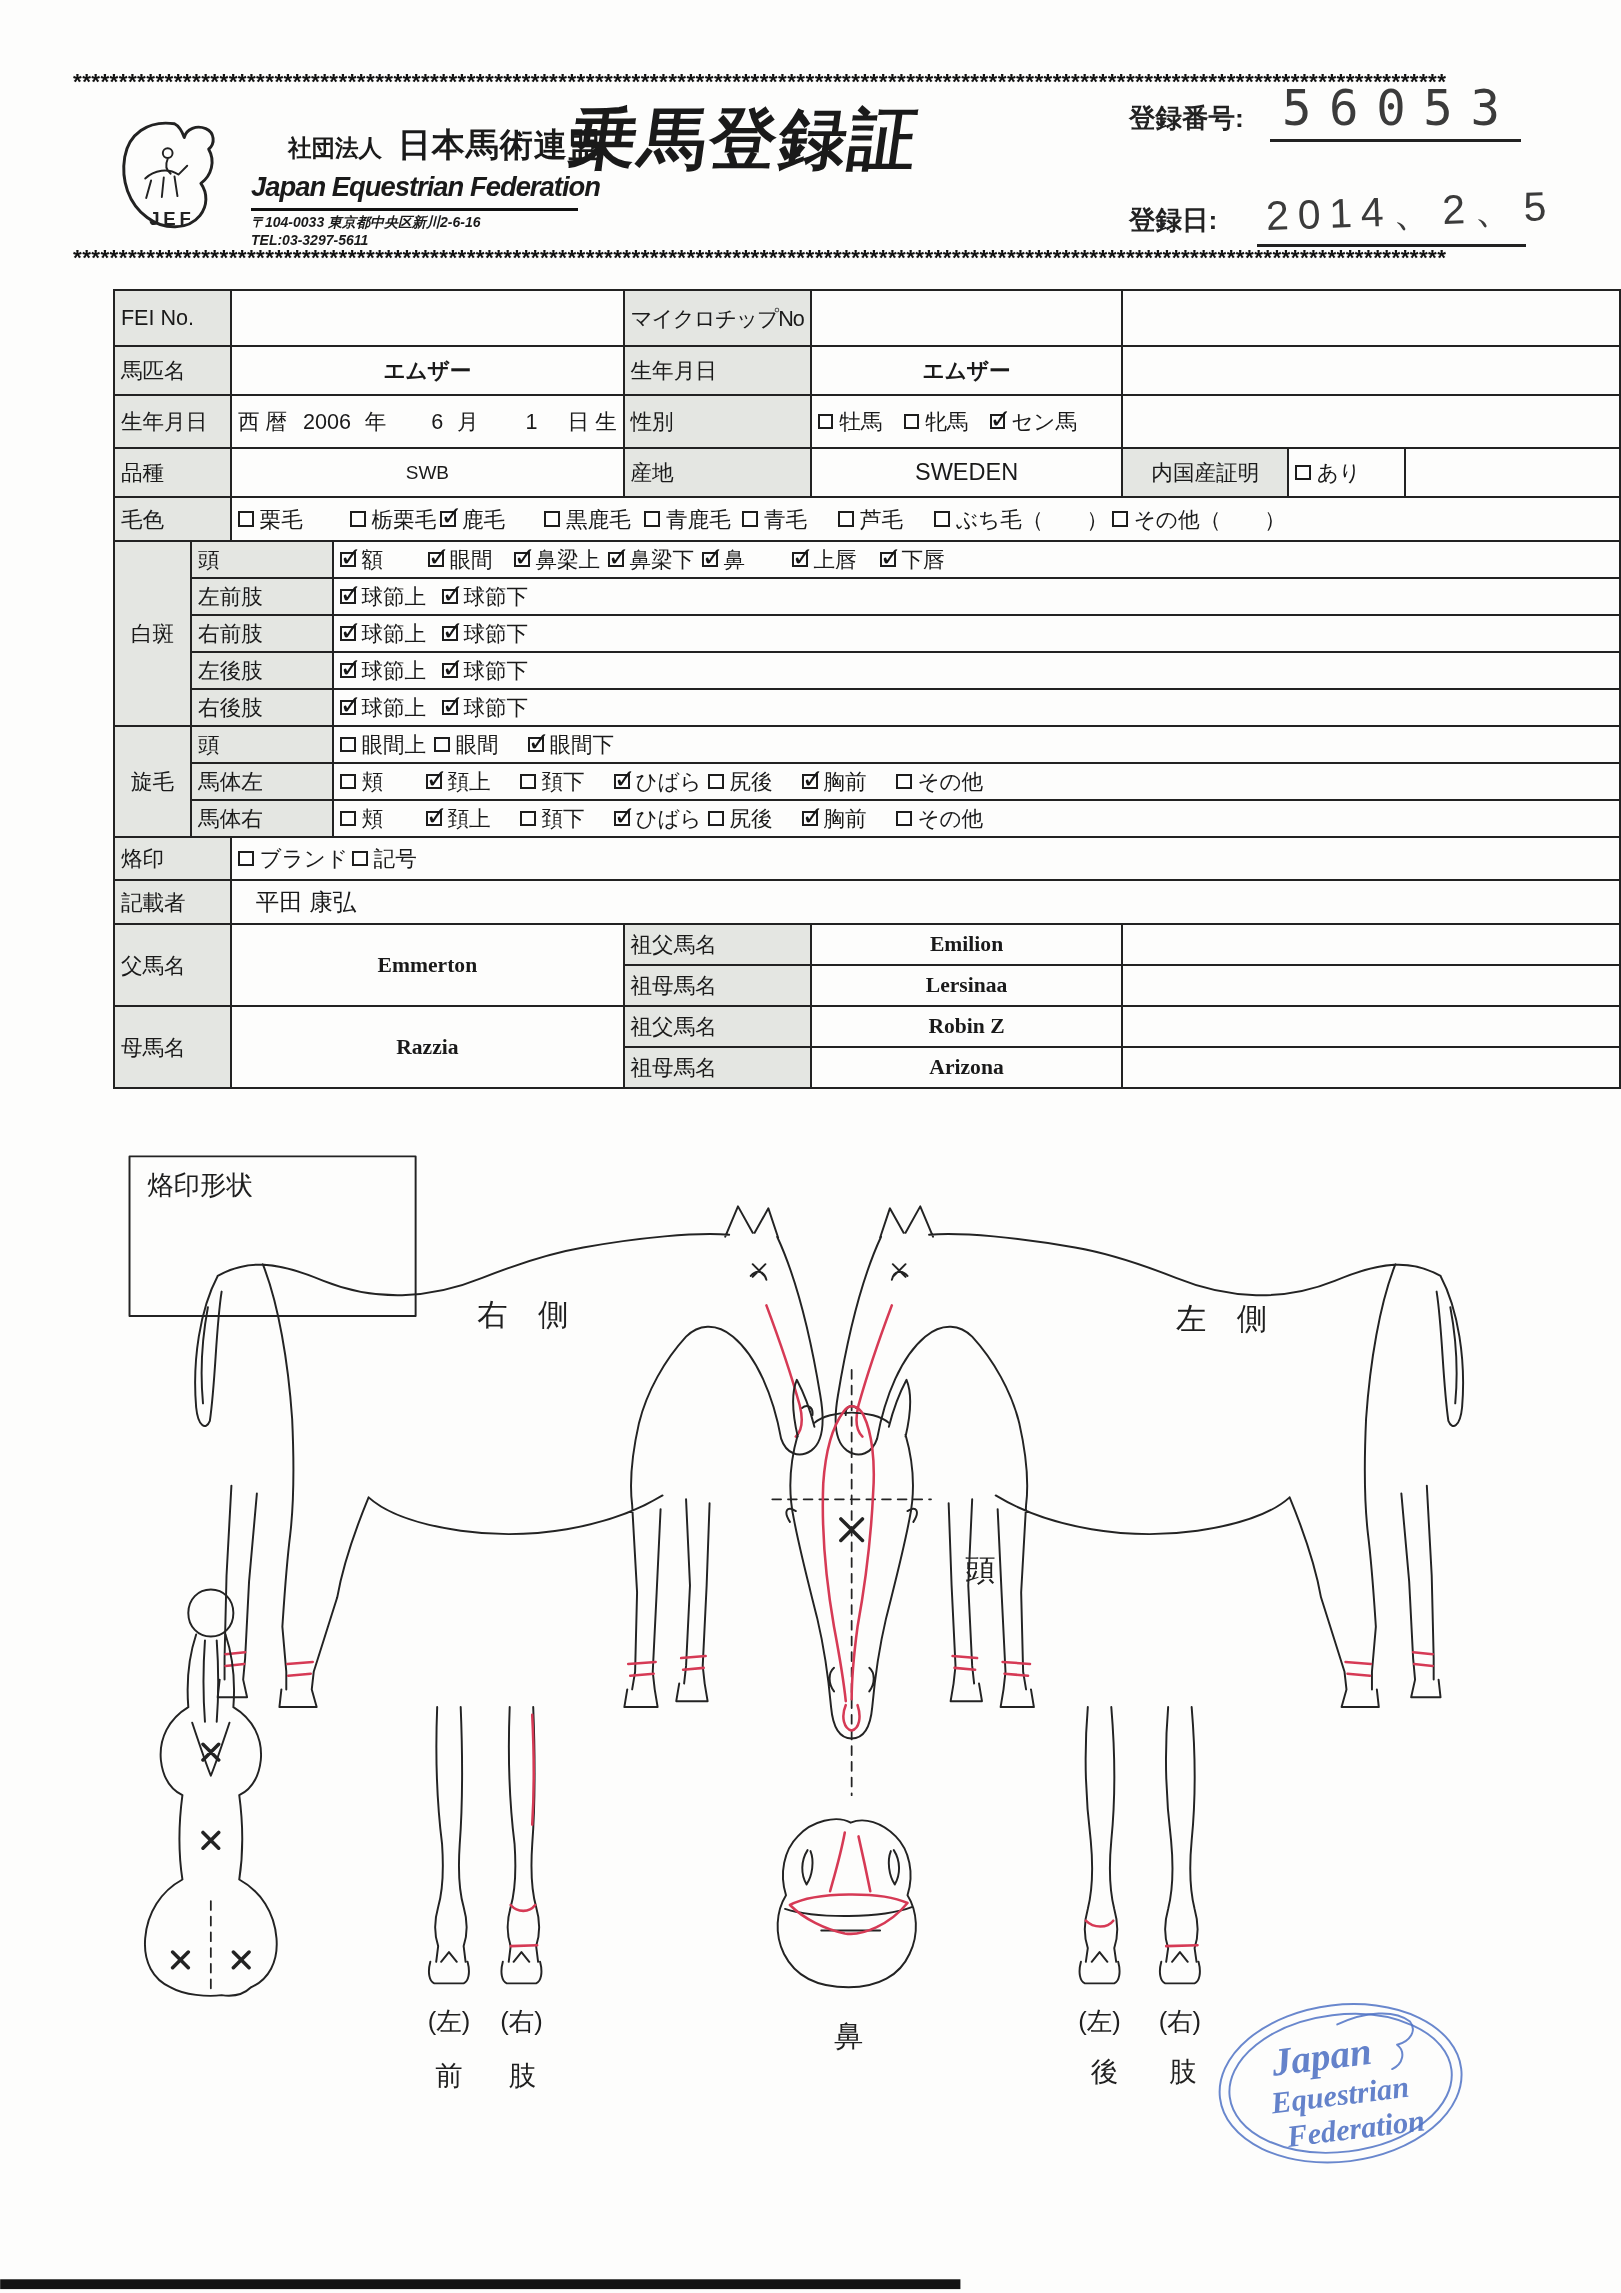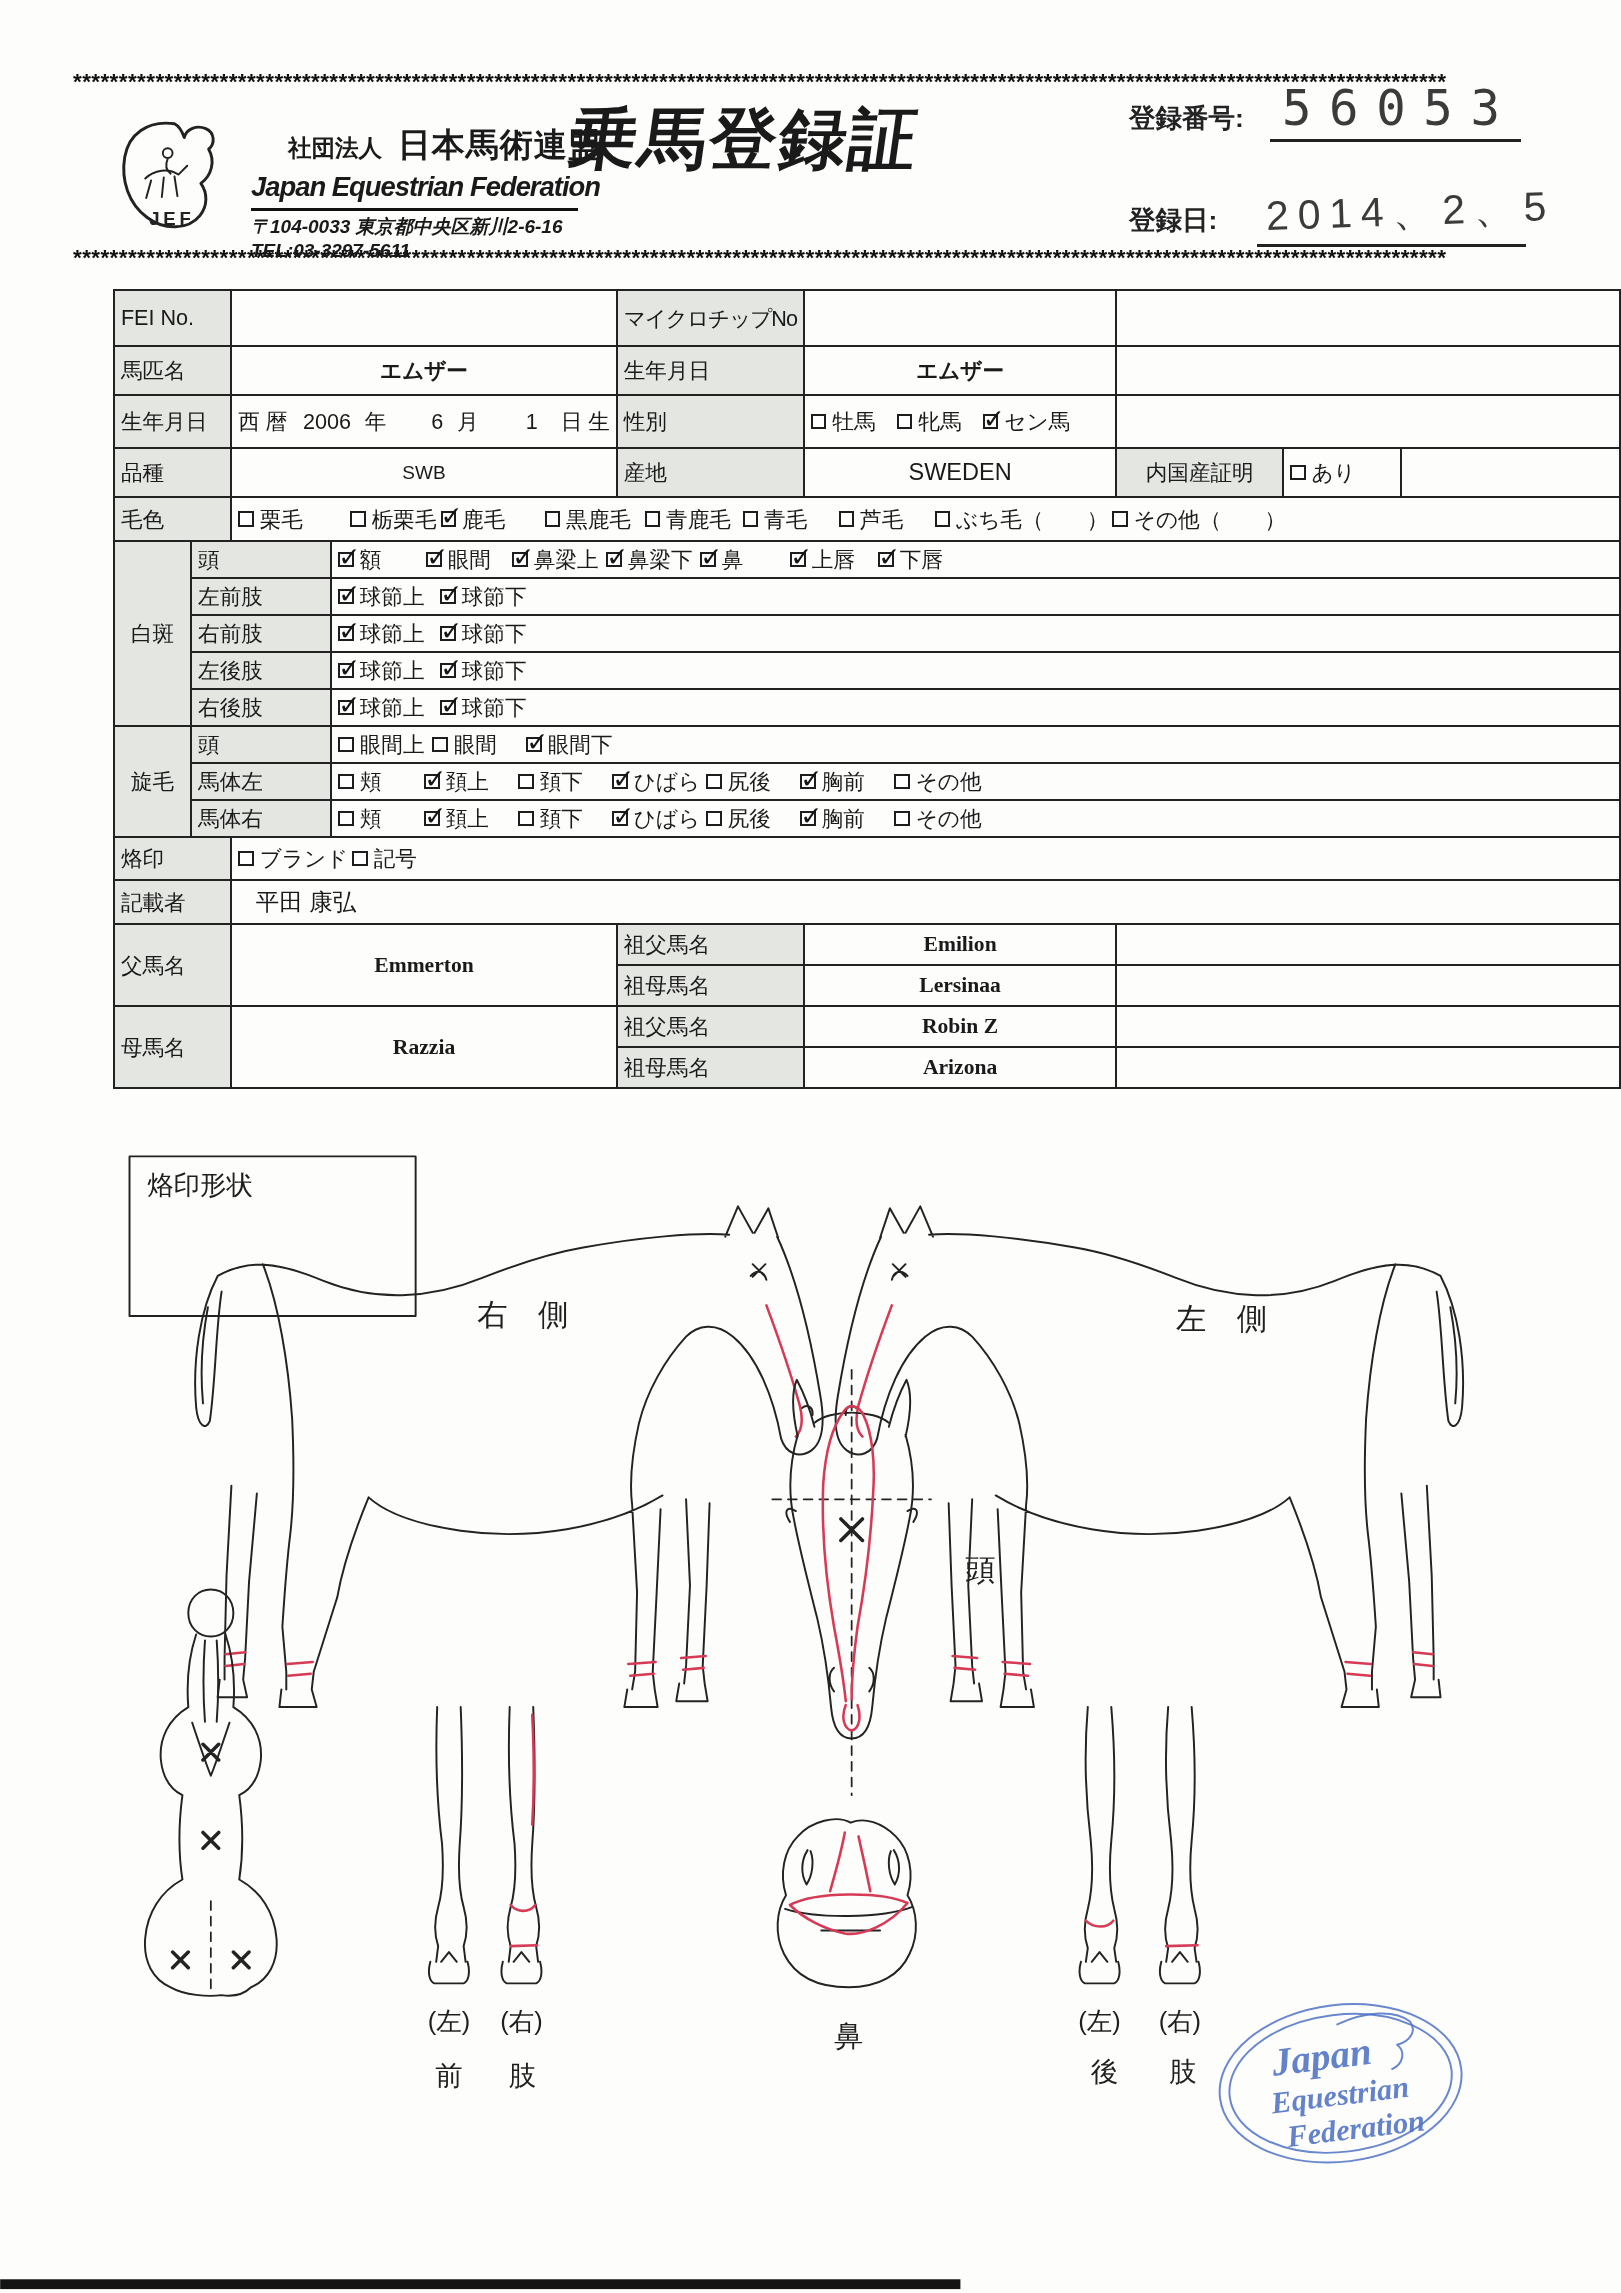--- a/index.html
+++ b/index.html
@@ -13,21 +13,21 @@
   #ast-bottom { top:245px; }
 
   
   .logo-svg { position:absolute; left:112px; top:116px; }
   .orgblock { position:absolute; left:251px; top:123px; width:327px; }
   .org-line1 { display:flex; align-items:baseline; gap:15.7px; white-space:nowrap;margin-left:37px; }
   .org-type { font-size:23.5px; font-weight:700; }
   .org-ja { font-size:33px; font-weight:900; letter-spacing:1px; }
   .org-en { font-size:27.4px; font-weight:700; font-style:italic; letter-spacing:-1px; margin-top:2.9px; white-space:nowrap; }
   .org-rule { height:2.9px; background:#111; margin:4.9px 0 2.9px; }
-  .org-addr, .org-tel { font-size:19px; font-weight:700; font-style:italic; white-space:nowrap; }
+  .org-addr, .org-tel { font-size:14px; font-weight:700; font-style:italic; white-space:nowrap; }
 
   .doc-title { position:absolute; left:570px; top:94px; font-size:67px; font-weight:900;
                letter-spacing:2.9px; transform:skewX(-8deg); white-space:nowrap; }
 
   .reg-label { position:absolute; font-size:26.5px; font-weight:700; color:#222; }
   #regno-label { left:1129px; top:100px; }
   #regdate-label { left:1129px; top:202px; }
   .reg-value { position:absolute; color:#3b3b3b; white-space:nowrap; }
   #regno-value { left:1282px; top:80px; font-family:"DejaVu Sans Mono", monospace; font-size:49px; letter-spacing:17.6px; }
   #regdate-value { left:1266px; top:184px; font-size:41px; letter-spacing:8.8px; transform:rotate(-2deg); }
@@ -142,21 +142,21 @@
     <tr style="height:53px">
       <td class="lab" colspan="2">生年月日</td>
       <td colspan="2">
         <span class="dateline">
           <span class="dsp">西 暦</span>
           <span class="dsp" style="margin-left:15.7px">2006</span>
           <span class="dsp" style="margin-left:13.7px">年</span>
           <span class="dsp" style="margin-left:45px">6</span>
           <span class="dsp" style="margin-left:13.7px">月</span>
           <span class="dsp" style="margin-left:47px">1</span>
-          <span class="dsp" style="margin-left:23px">日 生</span>
+          <span class="dsp" style="margin-left:30px">日 生</span>
         </span>
       </td>
       <td class="lab">性別</td>
       <td>
         <span class="cbrow">
           <span class="cbi" style="min-width:82px">
                 <span class="cb"></span>
                 <span>牡馬</span>
               </span>
           <span class="cbi" style="min-width:82px">

